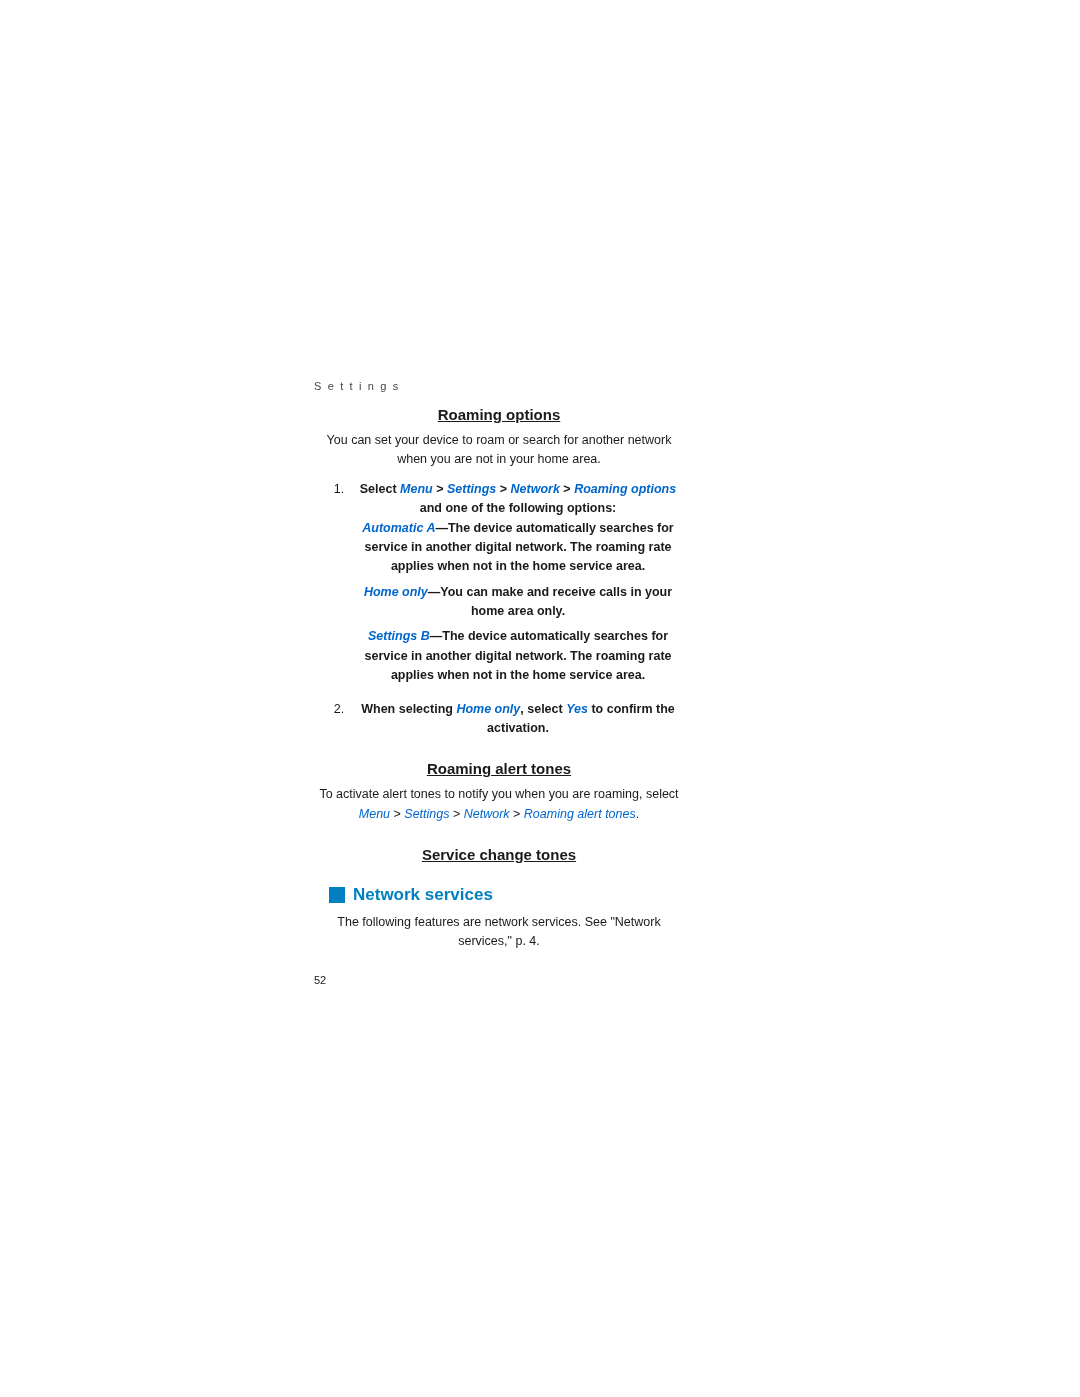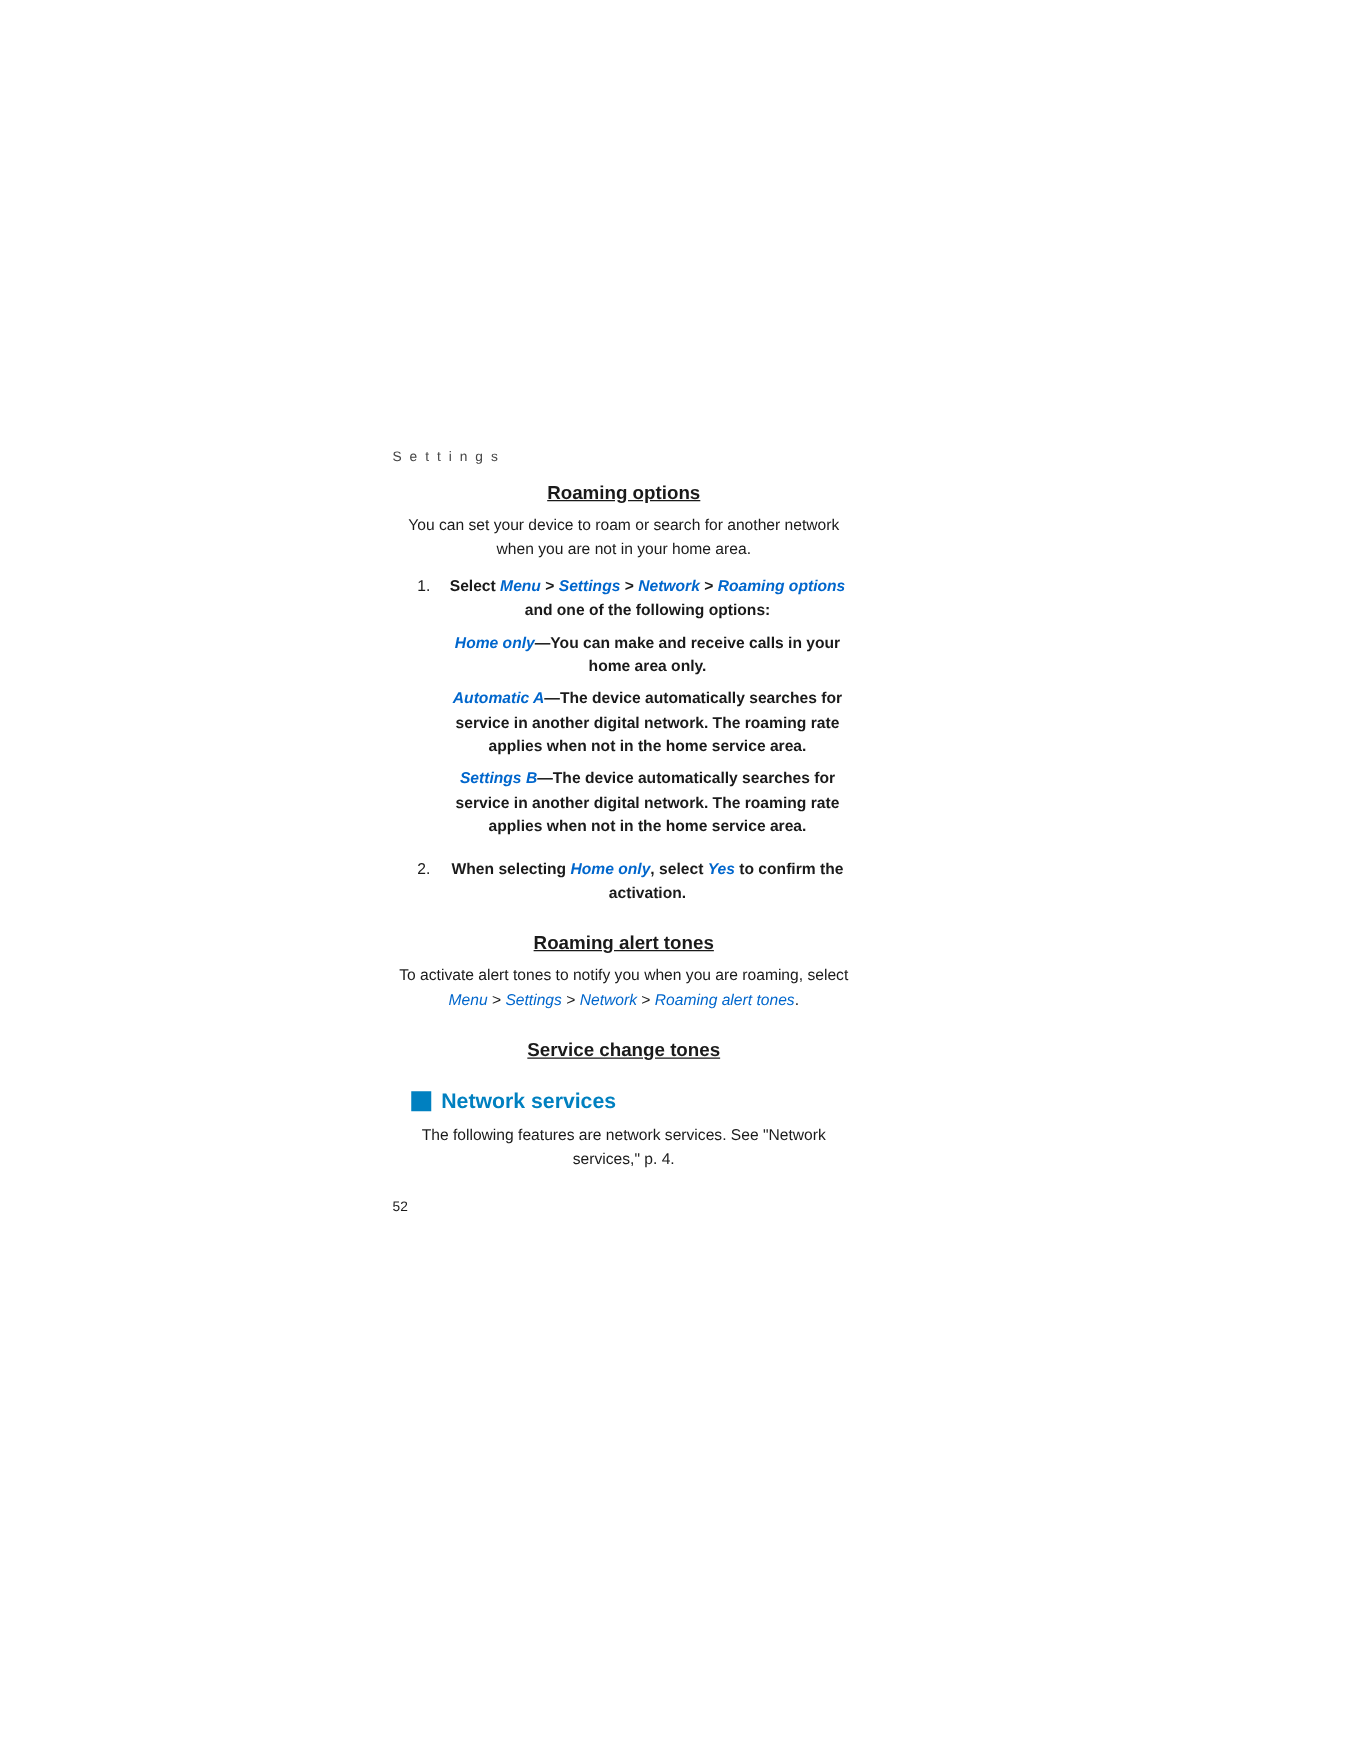--- a/index.html
+++ b/index.html
@@ -20,21 +20,21 @@
     .page {
       width: 1080px;
       min-height: 1397px;
       background: #ffffff;
       position: relative;
     }
 
     .content-area {
       position: absolute;
       left: 314px;
-      top: 360px;
+      top: 380px;
       width: 370px;
     }
 
     .section-label {
       font-size: 11px;
       letter-spacing: 0.15em;
       color: #444;
       margin-bottom: 14px;
       font-family: Arial, sans-serif;
     }
@@ -132,26 +132,26 @@
         You can set your device to roam or search for another network when you are not in your home area.
       </p>
 
       <div class="numbered-list">
 
         <div class="numbered-item">
           <span class="num">1.</span>
           <div class="item-content">
             <span>Select <span class="link">Menu</span> &gt; <span class="link">Settings</span> &gt; <span class="link">Network</span> &gt; <span class="link">Roaming options</span> and one of the following options:</span>
 
+            <div class="option-block">
+              <span class="body-text"><span class="link">Automatic A</span>—The device automatically searches for service in another digital network. The roaming rate applies when not in the home service area.</span>
+            </div>
+
             <div class="option-block" style="margin-top:6px;">
               <span class="body-text"><span class="link">Home only</span>—You can make and receive calls in your home area only.</span>
-            </div>
-
-            <div class="option-block">
-              <span class="body-text"><span class="link">Automatic A</span>—The device automatically searches for service in another digital network. The roaming rate applies when not in the home service area.</span>
             </div>
 
             <div class="option-block">
               <span class="body-text"><span class="link">Settings B</span>—The device automatically searches for service in another digital network. The roaming rate applies when not in the home service area.</span>
             </div>
           </div>
         </div>
 
         <div class="numbered-item">
           <span class="num">2.</span>

